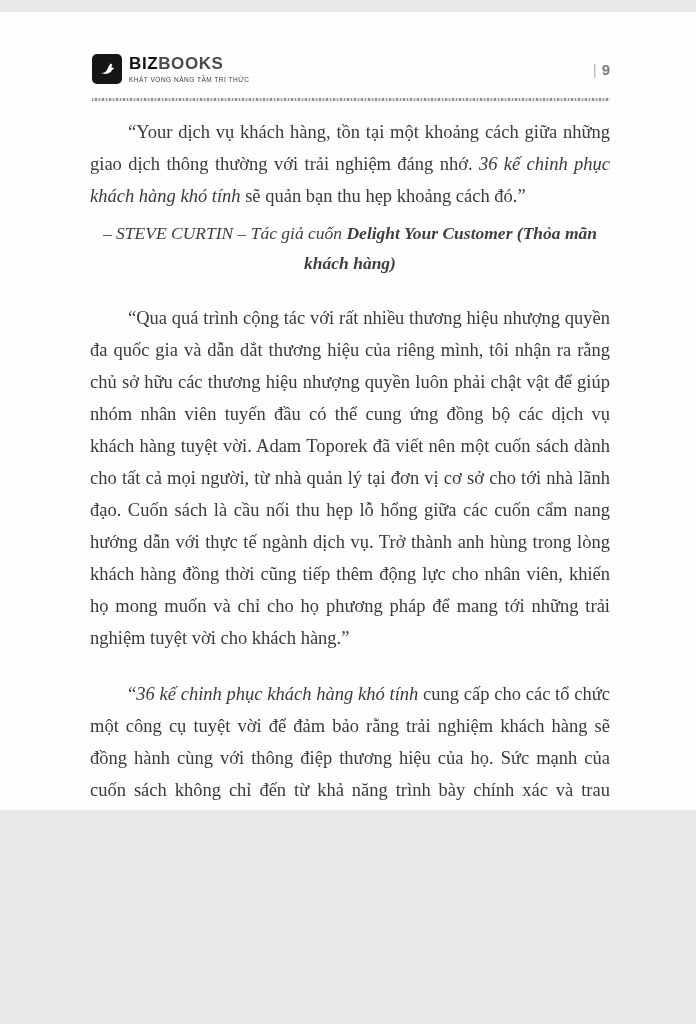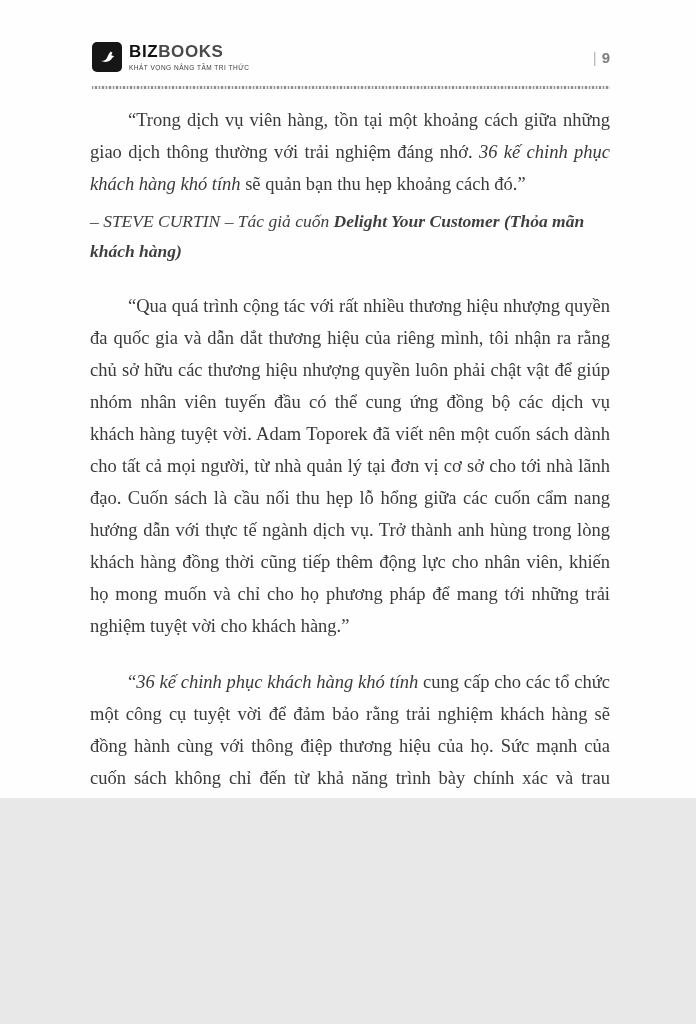--- a/index.html
+++ b/index.html
@@ -1,20 +1,20 @@
 <!DOCTYPE html>
 <html><head>
 <meta charset="utf-8">
 <style>
   html, body { margin: 0; padding: 0; background: #e8e8e8; }
   .page {
     position: relative;
     width: 696px;
     height: 798px;
-    margin: 0 auto;
+    margin: 12px auto;
     background: #fefefe;
     font-family: "Liberation Serif", serif;
     color: #3a3a3a;
     box-sizing: border-box;
     overflow: hidden;
   }
 
   
   .header {
     position: absolute;
@@ -76,21 +76,21 @@
     line-height: 32px;
     text-align: justify;
     color: #3a3a3a;
   }
   p.quote {
     margin: 0;
     text-indent: 38px;
   }
   p.attrib {
     margin: 6px 0 0 0;
-    text-align: left;
+    text-align: center;
     font-style: italic;
     font-size: 17.5px;
     line-height: 30px;
     color: #3f3f3f;
   }
   p.attrib strong { font-weight: bold; }
   p.quote + p.quote, p.attrib + p.quote, .spaced { margin-top: 24px; }
   em.title { font-style: italic; }
 </style>
 </head>
@@ -112,21 +112,21 @@
     </div>
     <div class="page-num">
       <span class="bar">|</span><span class="num">9</span>
     </div>
   </header>
 
   <div class="rule"></div>
 
   <main class="content">
 
-    <p class="quote"><span>“Trong dịch vụ viên hàng, tồn tại một khoảng cách giữa những giao dịch thông thường với trải nghiệm đáng nhớ. </span><em class="title">36 kế chinh phục khách hàng khó tính</em><span> sẽ quản bạn thu hẹp khoảng cách đó.”</span></p>
+    <p class="quote"><span>“Your dịch vụ khách hàng, tồn tại một khoảng cách giữa những giao dịch thông thường với trải nghiệm đáng nhớ. </span><em class="title">36 kế chinh phục khách hàng khó tính</em><span> sẽ quản bạn thu hẹp khoảng cách đó.”</span></p>
 
     <p class="attrib"><span>– STEVE CURTIN – Tác giả cuốn </span><strong>Delight Your Customer (Thỏa mãn khách hàng)</strong></p>
 
     <p class="quote spaced">“Qua quá trình cộng tác với rất nhiều thương hiệu nhượng quyền đa quốc gia và dẫn dắt thương hiệu của riêng mình, tôi nhận ra rằng chủ sở hữu các thương hiệu nhượng quyền luôn phải chật vật để giúp nhóm nhân viên tuyến đầu có thể cung ứng đồng bộ các dịch vụ khách hàng tuyệt vời. Adam Toporek đã viết nên một cuốn sách dành cho tất cả mọi người, từ nhà quản lý tại đơn vị cơ sở cho tới nhà lãnh đạo. Cuốn sách là cầu nối thu hẹp lỗ hổng giữa các cuốn cẩm nang hướng dẫn với thực tế ngành dịch vụ. Trở thành anh hùng trong lòng khách hàng đồng thời cũng tiếp thêm động lực cho nhân viên, khiến họ mong muốn và chỉ cho họ phương pháp để mang tới những trải nghiệm tuyệt vời cho khách hàng.”</p>
 
 
     <p class="quote spaced"><span>“</span><em class="title">36 kế chinh phục khách hàng khó tính</em><span> cung cấp cho các tổ chức một công cụ tuyệt vời để đảm bảo rằng trải nghiệm khách hàng sẽ đồng hành cùng với thông điệp thương hiệu của họ. Sức mạnh của cuốn sách không chỉ đến từ khả năng trình bày chính xác và trau chuốt, mà còn đến từ lối tư duy tập trung độc đáo và giàu hình tượng.</span></p>
 
   </main>
 

